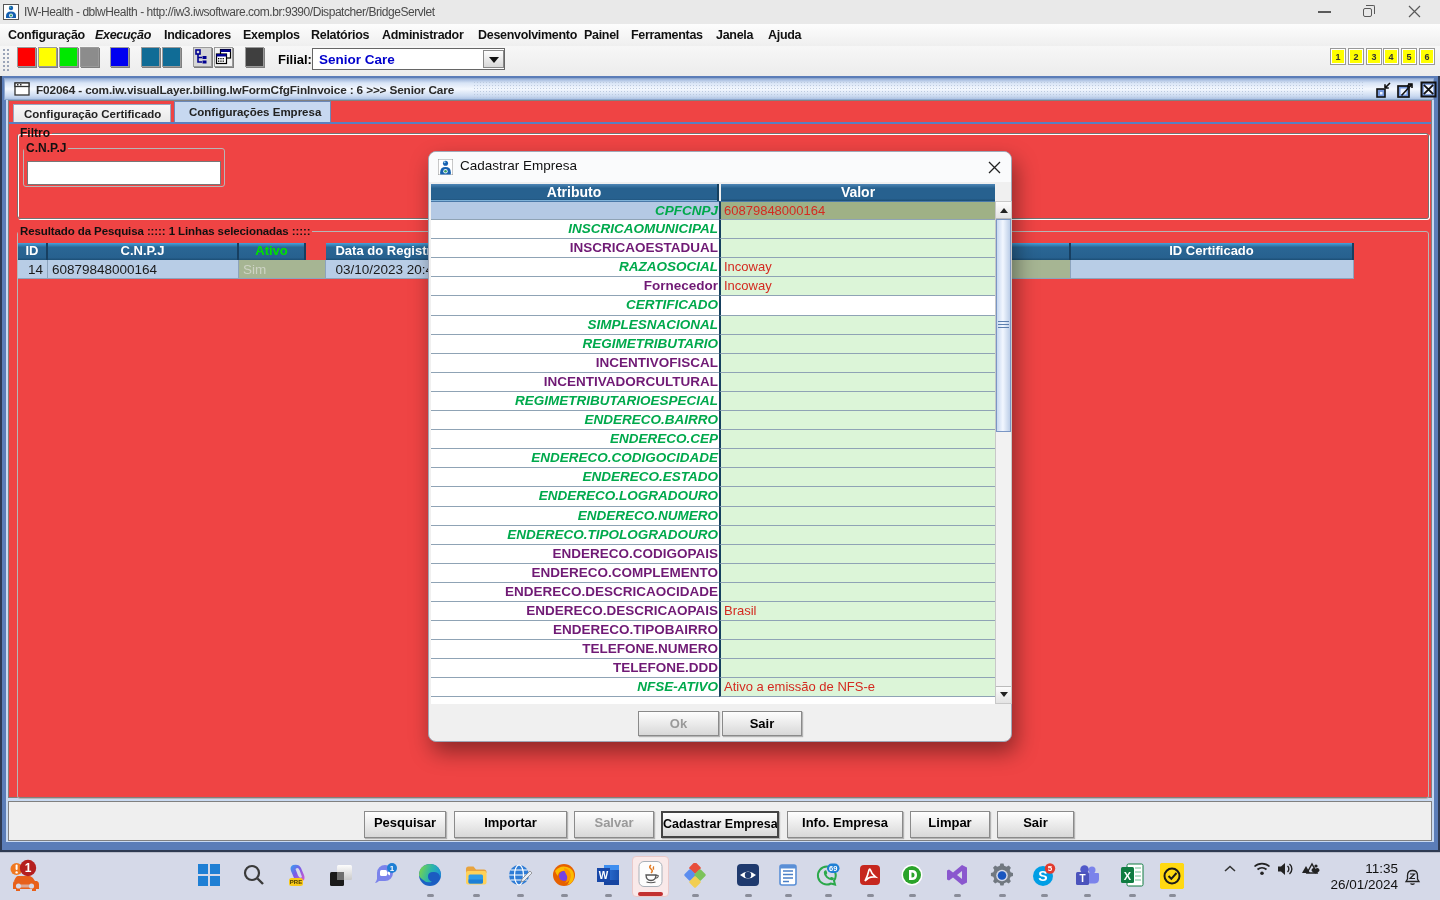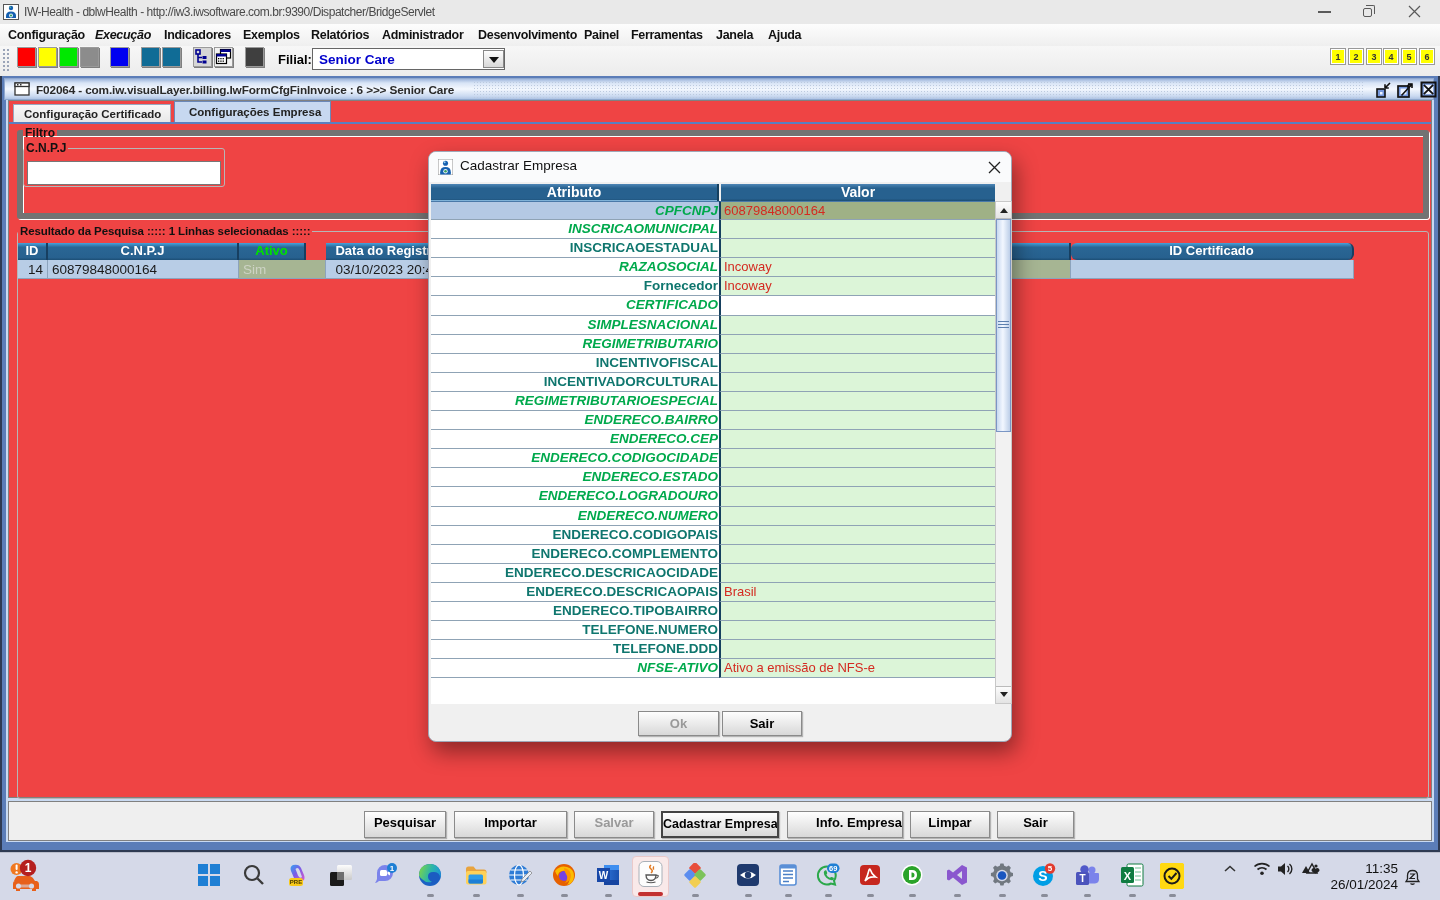--- a/index.html
+++ b/index.html
@@ -34,21 +34,21 @@
   border-right:2px solid #173F61; color:#fff; font-size:13px; font-weight:bold; text-align:center; line-height:16px; }
 .rtd { position:absolute; top:17px; height:19px; background:#B8CDE6; color:#1A1A1A; font-size:13.5px; line-height:19px;
   border-right:1px solid #8CA3BC; border-bottom:1px solid #8CA3BC; }
 .mbtn { top:9px; height:27px; white-space:nowrap; overflow:hidden; background:linear-gradient(#FEFEFE,#E9E9E9 55%,#D8D8D8);
   border:1px solid #8A8A8A; box-shadow:1px 1px 1px rgba(0,0,0,0.25); color:#000;
   font-size:13px; font-weight:bold; text-align:center; line-height:22px; }
 .dr { position:relative; height:19.1px; }
 .da { position:absolute; left:0; top:0; width:288px; height:100%; background:#fff;
   border-bottom:1px solid #8FA3B5; font-size:13.5px; font-weight:bold; text-align:right; padding-right:1px; line-height:18px; }
 .da.g { color:#00A94C; font-style:italic; }
-.da.n { color:#0f766e;padding-left:17px; }
+.da.n { color:#701a75;padding-left:17px; }
 .dv { position:absolute; left:288px; top:0; width:276px; height:100%; background:#DCF5D8;
   border-left:2px solid #16405F; border-bottom:1px solid #8FA3B5; color:#D42A20;
   font-size:13px; padding-left:3px; line-height:18px; white-space:nowrap; overflow:hidden; }
 </style>
 </head>
 <body>
 <div id="titlebar" class="abs"></div>
 <div class="abs" style="left:3px;top:4px;width:16px;height:16px;background:#fff;border:1px solid #555;">
  <svg width="14" height="14" viewBox="0 0 14 14">
       <circle cx="7" cy="3" r="2.2" fill="#1560b0"></circle>
@@ -157,55 +157,55 @@
 <div id="tabpane" class="abs">
 
   <div class="abs" style="left:4px;top:3px;width:158px;height:18px;background:linear-gradient(#F8F8F8,#E8E8E8);border:1px solid #99A8C0;border-bottom:none;">
     <span class="abs" style="left:10px;top:3px;font-size:11.5px;font-weight:bold;color:#222;white-space:nowrap;">Configuração Certificado</span>
   </div>
   <div class="abs" style="left:165px;top:0px;width:157px;height:21px;background:#C7D8F0;border:1px solid #6B88B8;border-bottom:none;">
     <span class="abs" style="left:14px;top:4px;font-size:11.5px;font-weight:bold;color:#222;white-space:nowrap;">Configurações Empresa</span>
   </div>
   <div class="abs" style="left:0px;top:21px;width:1422px;height:2px;background:#5B7FC0;"></div>
 
-  <fieldset class="abs" style="left:8px;top:25px;width:1412px;height:93px;border:6px solid #737373;border-radius:3px;box-shadow:1px 1px 0 #fff inset, 1px 1px 0 #fff;">
+  <fieldset class="abs" style="left:8px;top:25px;width:1412px;height:93px;border:1px solid #737373;border-radius:3px;box-shadow:1px 1px 0 #fff inset, 1px 1px 0 #fff;">
     <legend style="margin-left:0px;padding:0 2px;font-size:12px;font-weight:bold;color:#111;">Filtro</legend>
   </fieldset>
   <fieldset class="abs" style="left:14px;top:40px;width:202px;height:46px;border:1px solid #B6B6B6;border-radius:3px;">
     <legend style="margin-left:0px;padding:0 2px;font-size:12px;font-weight:bold;color:#111;">C.N.P.J</legend>
   </fieldset>
   <div class="abs" style="left:18px;top:60px;width:194px;height:24px;background:#fff;border:1px solid #777;"></div>
 
   <fieldset class="abs" style="left:8px;top:124px;width:1412px;height:574px;border:1px solid #B6B6B6;border-radius:3px;">
     <legend style="margin-left:0px;padding:0 2px;font-size:11.5px;font-weight:bold;color:#111;letter-spacing:-0.1px;">Resultado da Pesquisa ::::: 1 Linhas selecionadas :::::</legend>
   </fieldset>
 
   <div id="rtable" class="abs" style="left:9px;top:142px;width:1336px;height:36px;">
     <div class="rth" style="left:0;width:30px;">ID</div>
     <div class="rth" style="left:30px;width:191px;">C.N.P.J</div>
     <div class="rth" style="left:221px;width:67px;color:#00E000;">Ativo</div>
     <div class="rth" style="left:308px;width:125px;">Data do Registro</div>
     <div class="rth" style="left:433px;width:112px;">&nbsp;</div>
     <div class="rth" style="left:545px;width:508px;">&nbsp;</div>
-    <div class="rth" style="left:1053px;width:283px;border-radius:6px;">ID Certificado</div>
+    <div class="rth" style="left:1053px;width:283px;">ID Certificado</div>
     <div class="rtd" style="left:0;width:30px;text-align:right;padding-right:4px;">14</div>
     <div class="rtd" style="left:30px;width:191px;padding-left:4px;">60879848000164</div>
     <div class="rtd" style="left:221px;width:87px;background:#A6B593;color:#CDD3C4;padding-left:4px;">Sim</div>
     <div class="rtd" style="left:308px;width:125px;text-align:center;">03/10/2023 20:45</div>
     <div class="rtd" style="left:433px;width:112px;"></div>
     <div class="rtd" style="left:545px;width:508px;background:#A6B593;"></div>
     <div class="rtd" style="left:1053px;width:283px;"></div>
   </div>
 </div>
 <div id="btnpanel" class="abs">
   <div class="mbtn abs" style="left:355px;width:82px;">Pesquisar</div>
   <div class="mbtn abs" style="left:445px;width:113px;">Importar</div>
   <div class="mbtn abs" style="left:565px;width:80px;color:#999;">Salvar</div>
   <div class="mbtn abs" style="left:652px;width:118px;border:2px solid #444;line-height:22px;font-size:12.5px;">Cadastrar Empresa</div>
-  <div class="mbtn abs" style="left:778px;width:116px;text-align:right;">Info. Empresa</div>
+  <div class="mbtn abs" style="left:778px;width:116px;">Info. Empresa</div>
   <div class="mbtn abs" style="left:901px;width:80px;">Limpar</div>
   <div class="mbtn abs" style="left:988px;width:77px;">Sair</div>
 </div>
 </div>
     </div>
   </div>
 <div id="dialog" class="abs">
   <div class="abs" style="left:0;top:0;width:582px;height:30px;background:#FAFBFC;border-radius:7px 7px 0 0;"></div>
   <svg class="abs" style="left:9px;top:7px;" width="15" height="16" viewBox="0 0 14 15">
       <rect x="0" y="0" width="14" height="15" fill="#fff" stroke="#888" stroke-width="0.8"></rect>
@@ -282,20 +282,24 @@
       <div class="dr">
         <div class="da g" style="">ENDERECO.ESTADO</div>
         <div class="dv" style=""></div>
       </div>
       <div class="dr">
         <div class="da g" style="">ENDERECO.LOGRADOURO</div>
         <div class="dv" style=""></div>
       </div>
       <div class="dr">
         <div class="da g" style="">ENDERECO.NUMERO</div>
+        <div class="dv" style=""></div>
+      </div>
+      <div class="dr">
+        <div class="da g" style="">ENDERECO.TIPOLOGRADOURO</div>
         <div class="dv" style=""></div>
       </div>
       <div class="dr">
         <div class="da n" style="">ENDERECO.CODIGOPAIS</div>
         <div class="dv" style=""></div>
       </div>
       <div class="dr">
         <div class="da n" style="">ENDERECO.COMPLEMENTO</div>
         <div class="dv" style=""></div>
       </div>

